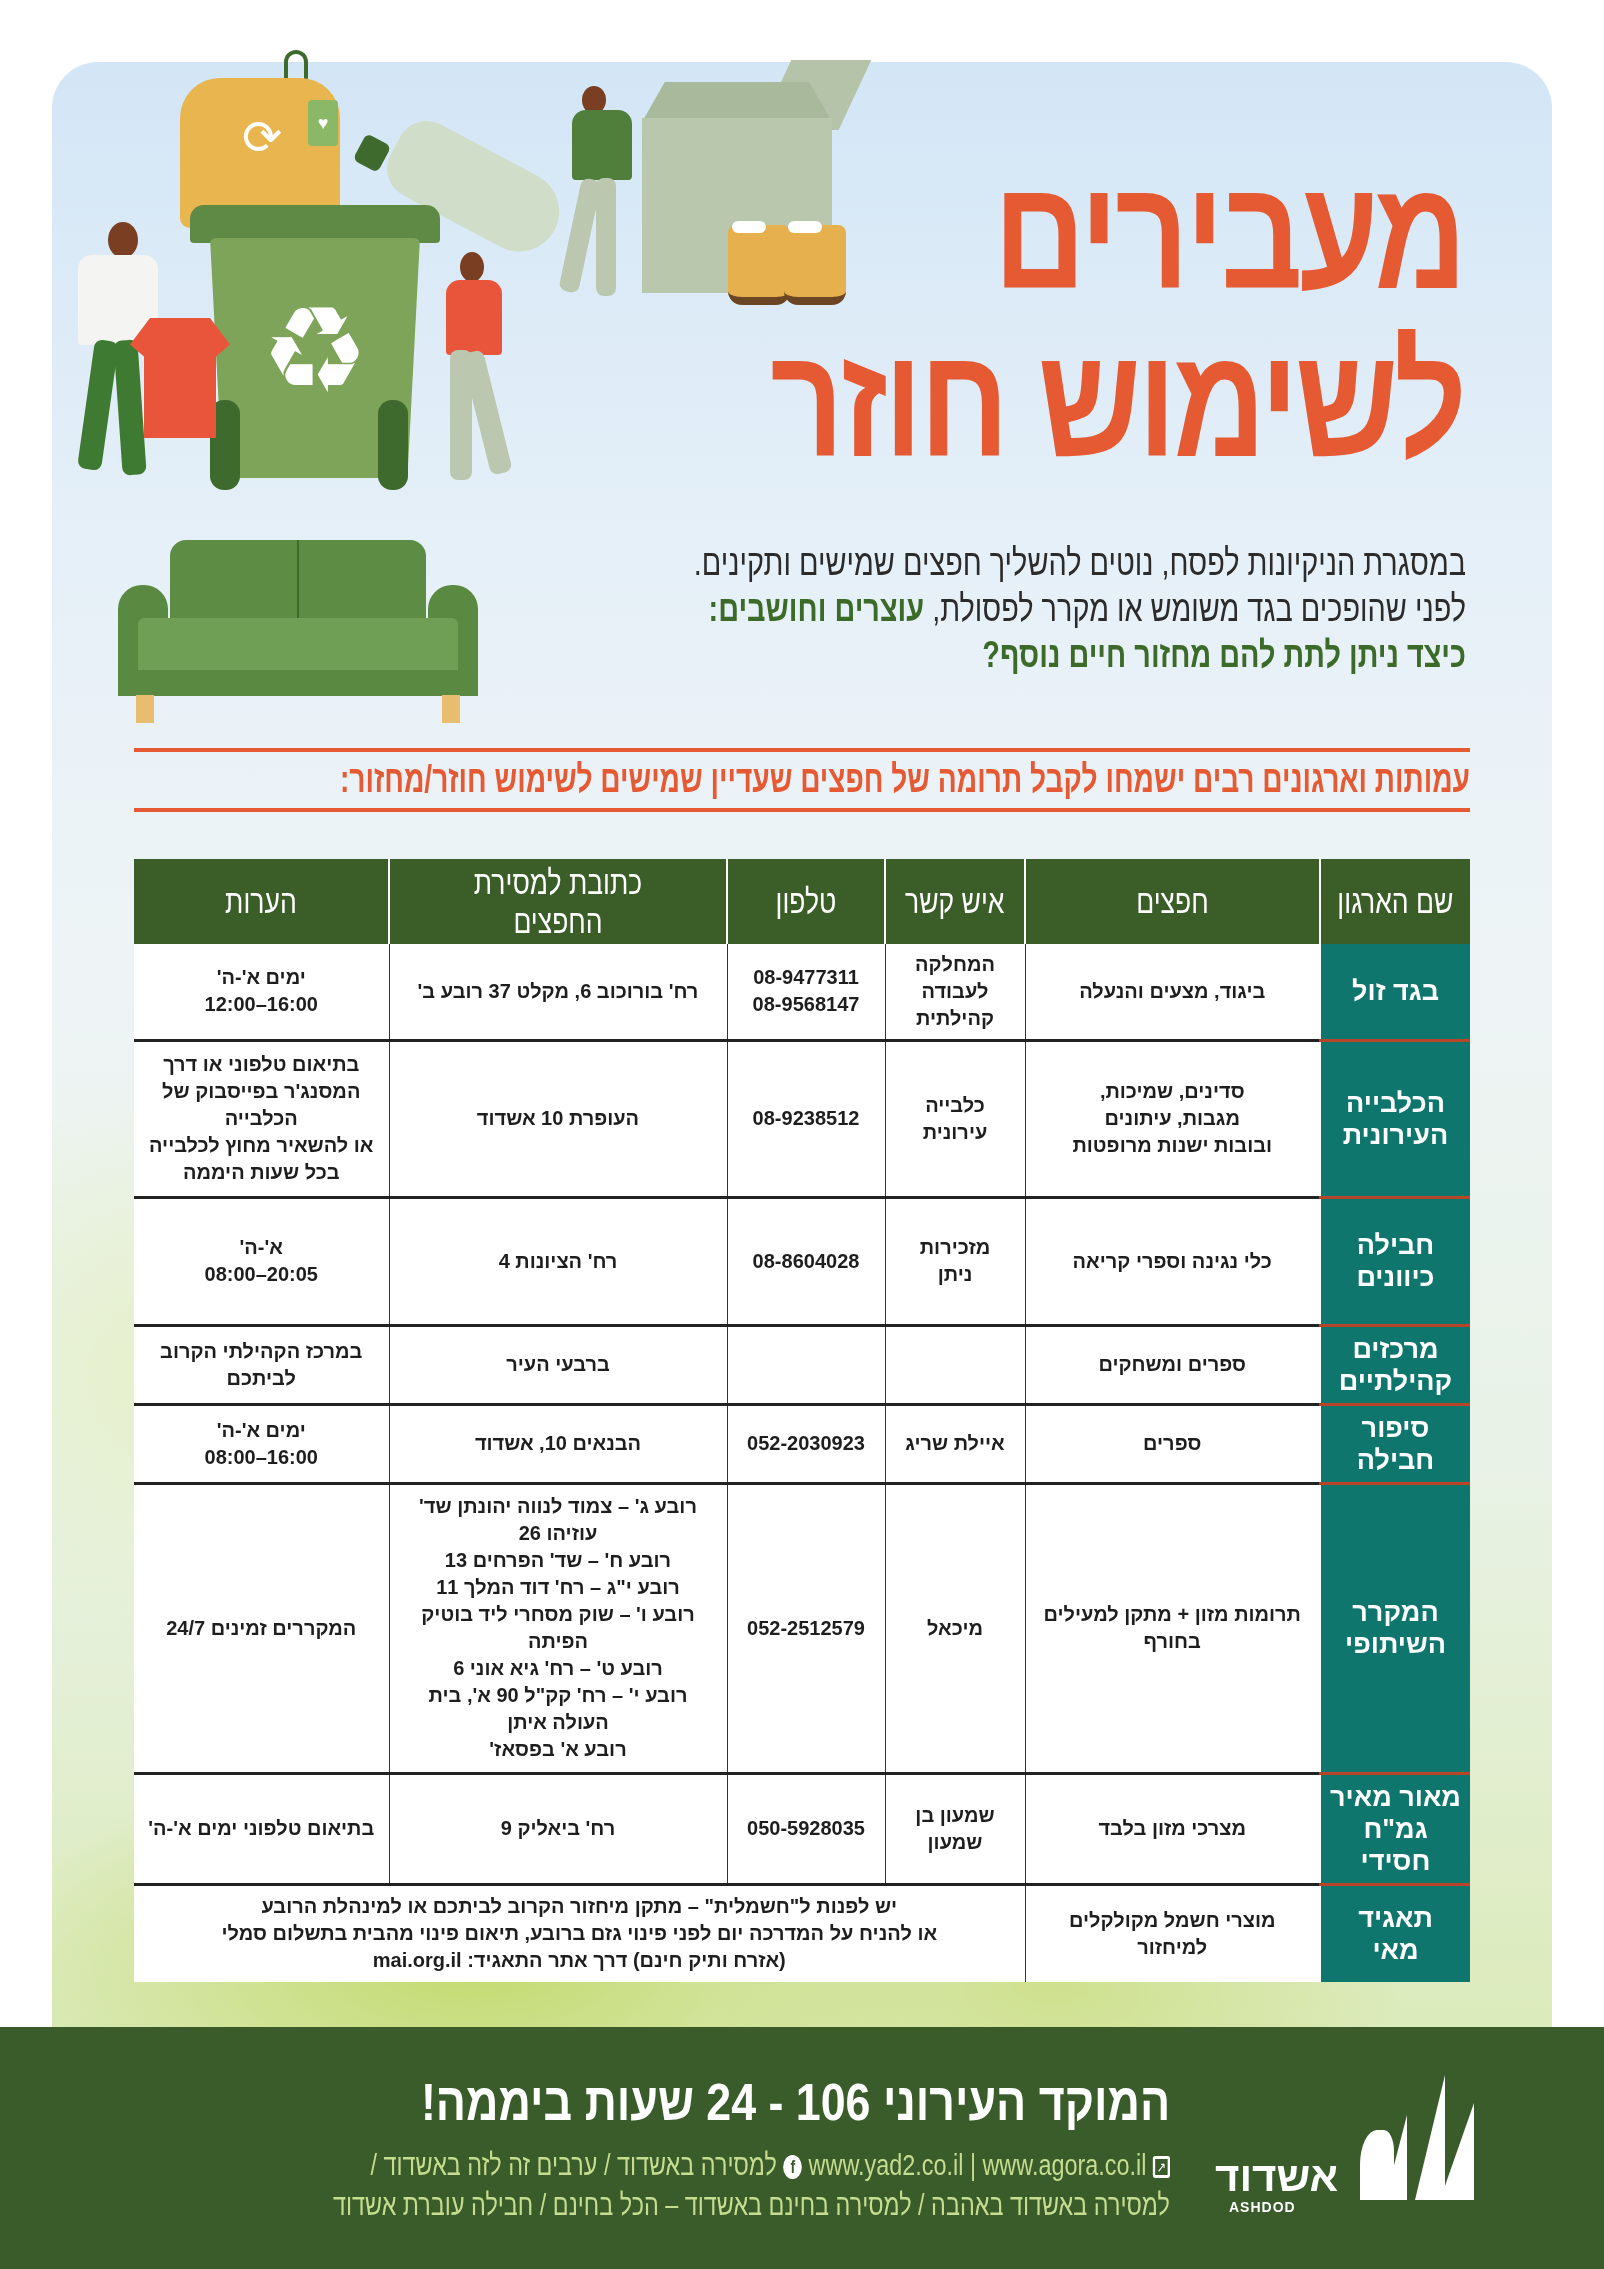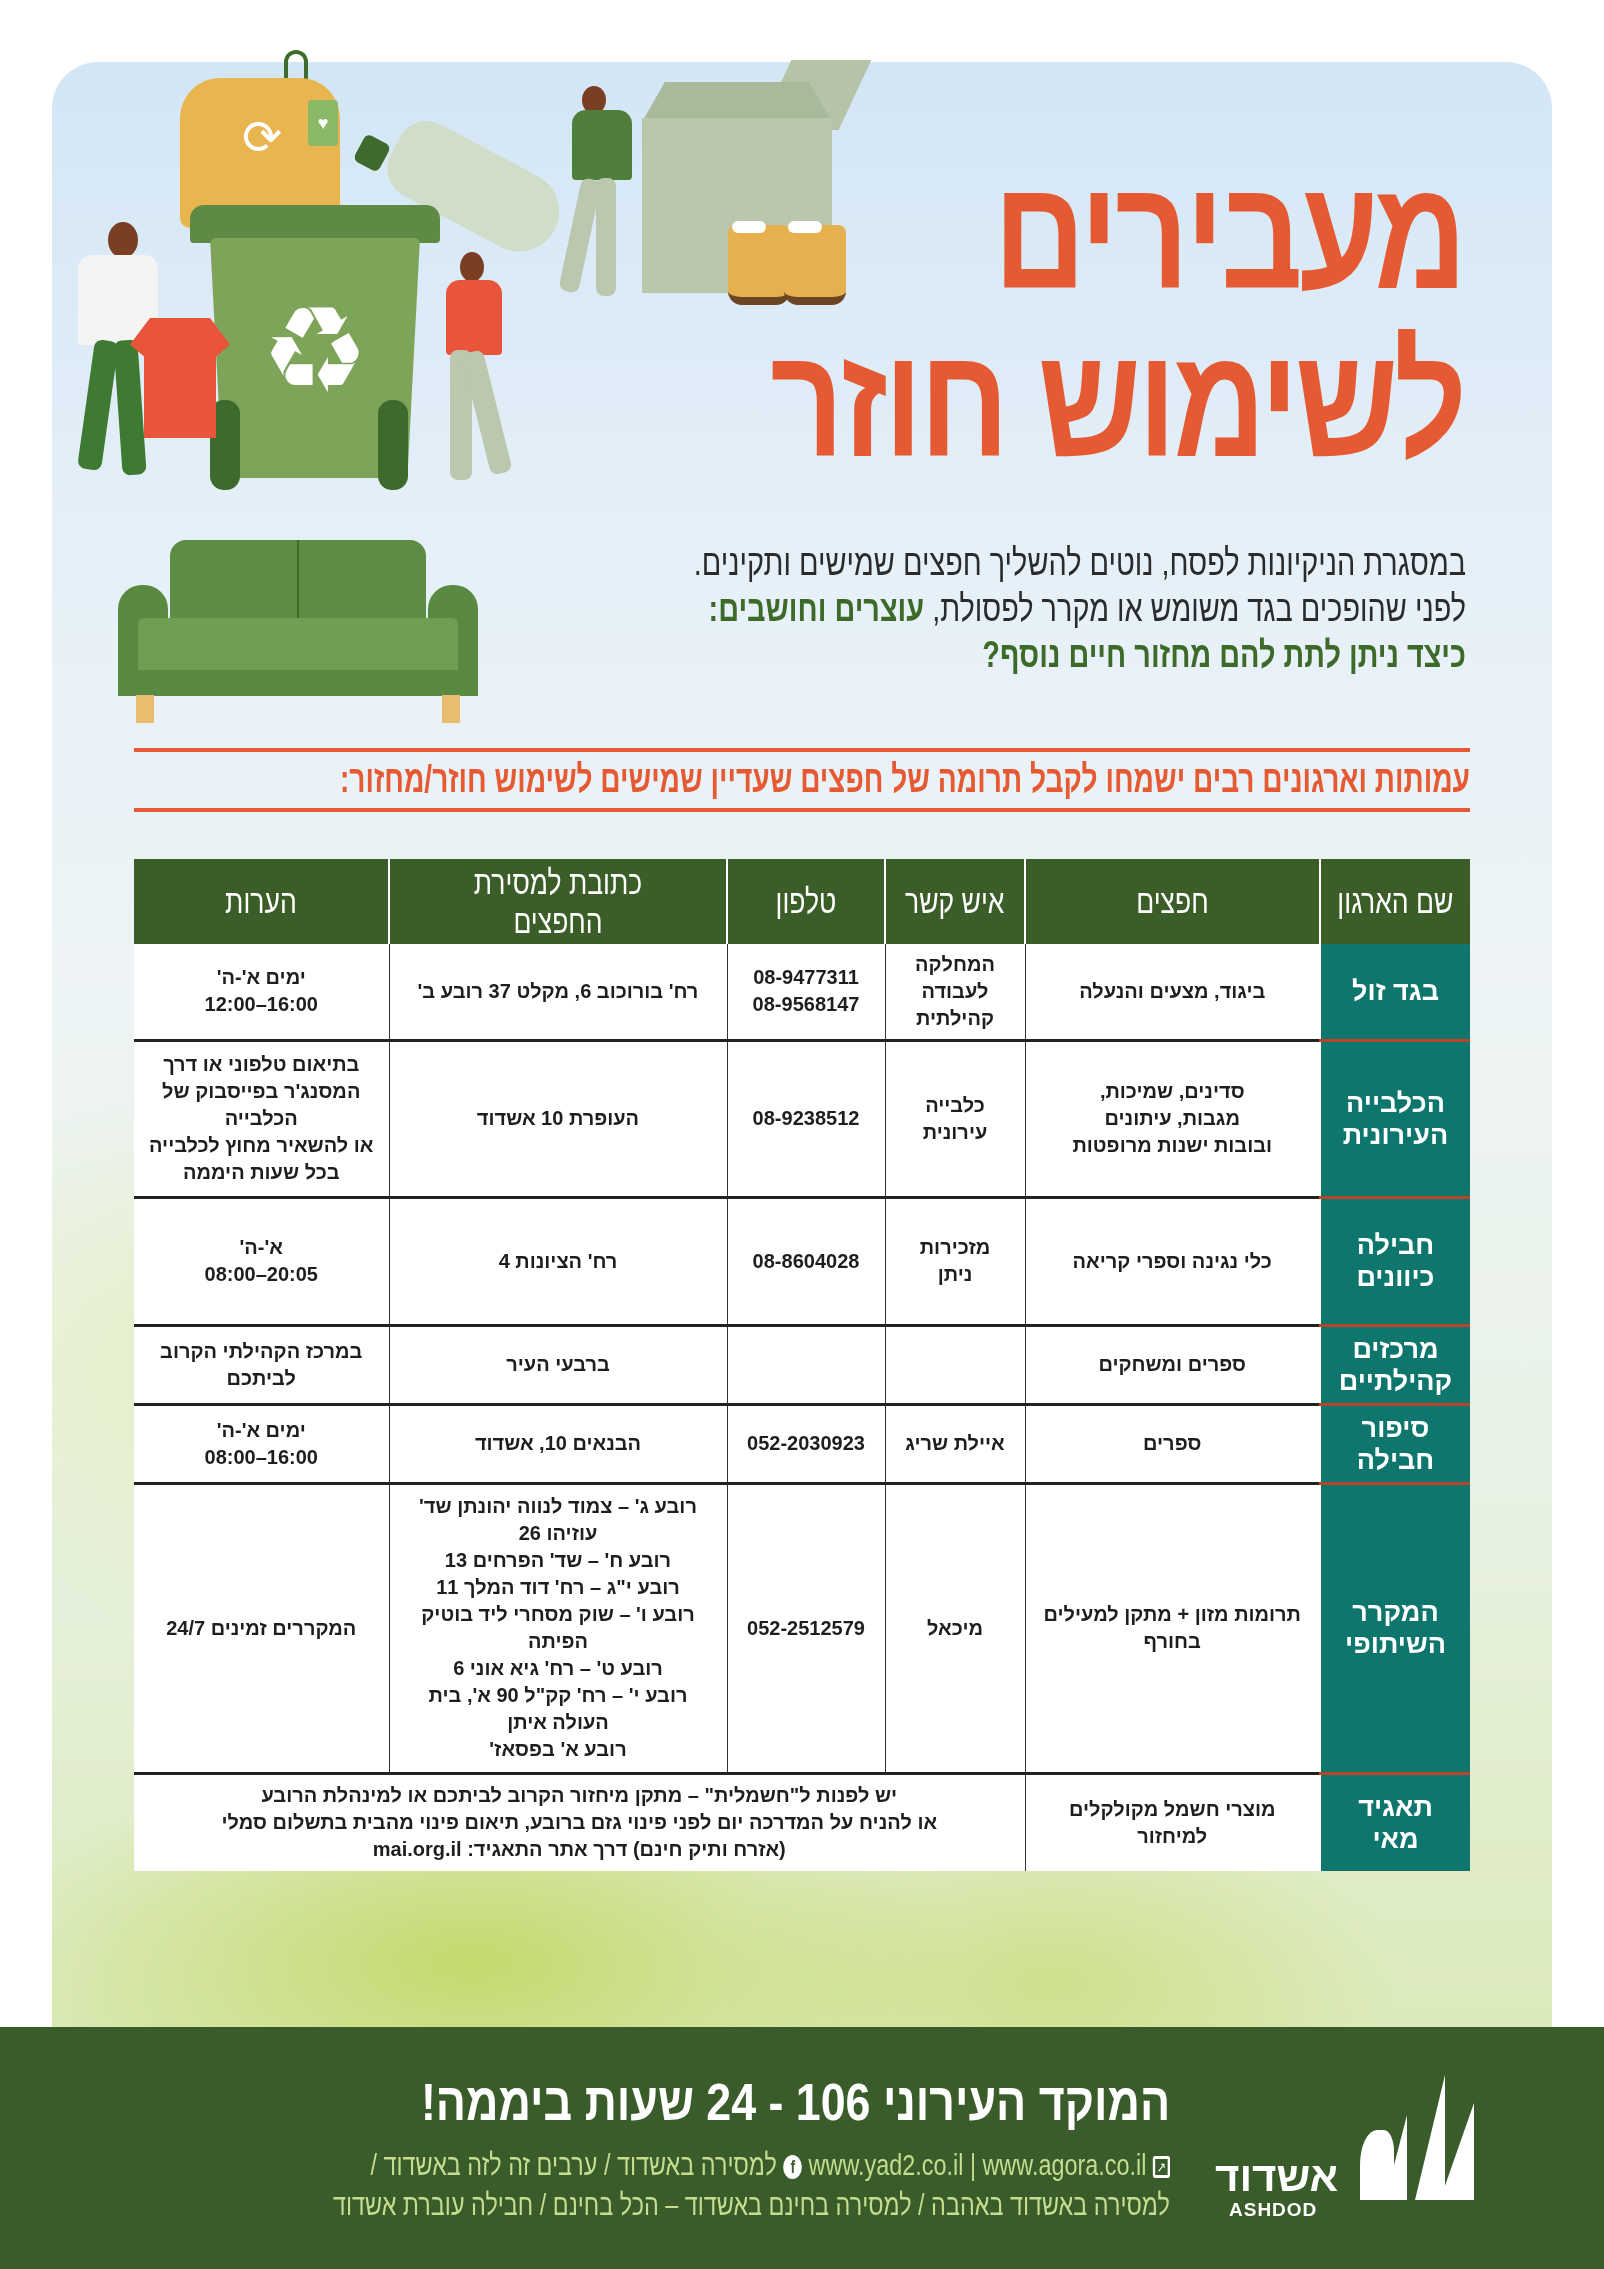--- a/index.html
+++ b/index.html
@@ -77,21 +77,21 @@
 
     
     .footer { position: absolute; left: 0; top: 2027px; width: 1604px; height: 242px; background: #3a5b2a; }
     .hotline { position: absolute; right: 434px; top: 2072px; color: #fff; font-weight: bold; font-size: 52px; line-height: 60px; direction: rtl; white-space: nowrap; transform: scaleX(0.86); transform-origin: right center; }
     .links { position: absolute; right: 434px; direction: rtl; text-align: right; color: #c5dd8f; font-size: 30px; line-height: 38px; white-space: nowrap; transform: scaleX(0.78); transform-origin: right center; }
     .links .url { color: #c5dd8f; }
     .links .fb { display: inline-block; width: 24px; height: 24px; border-radius: 50%; background: #fff; color: #3a5b2a; font-size: 18px; font-weight: bold; line-height: 24px; text-align: center; vertical-align: middle; }
     .links .ext { display: inline-block; width: 22px; height: 22px; border: 3px solid #fff; border-radius: 3px; color: #fff; font-size: 14px; line-height: 16px; text-align: center; vertical-align: middle; }
     .logo { position: absolute; left: 1215px; top: 2075px; width: 260px; height: 140px; }
     .logo-heb { position: absolute; left: 0; top: 78px; color: #fff; font-weight: bold; font-size: 42px; direction: rtl; }
-    .logo-en { position: absolute; left: 14px; top: 124px; color: #fff; font-weight: bold; font-size: 19px; letter-spacing: 1px; }
+    .logo-en { position: absolute; left: 14px; top: 124px; color: #fff; font-weight: bold; font-size: 14px; letter-spacing: 1px; }
     .sail { position: absolute; background: #fff; }
   </style>
 </head>
 <body>
 
 <div class="poster-bg"></div>
 
 <div class="illus">
   <div class="hook"></div>
   <div class="sweater"></div>
@@ -253,20 +253,30 @@
 רובע ח' – שד' הפרחים 13
 רובע י"ג – רח' דוד המלך 11
 רובע ו' – שוק מסחרי ליד בוטיק
 הפיתה
 רובע ט' – רח' גיא אוני 6
 רובע י' – רח' קק"ל 90 א', בית
 העולה איתן
 רובע א' בפסאז'</td>
       <td class="ml">המקררים זמינים 24/7</td>
     </tr>
+    <tr style="height:76px">
+      <td class="org ml">מאור מאיר
+גמ"ח חסידי</td>
+      <td class="ml">מצרכי מזון בלבד</td>
+      <td class="ml">שמעון בן
+שמעון</td>
+      <td class="ml">050-5928035</td>
+      <td class="ml">רח' ביאליק 9</td>
+      <td class="ml">בתיאום טלפוני ימים א'-ה'</td>
+    </tr>
     <tr style="height:98px">
       <td class="org ml">תאגיד
 מאי</td>
       <td class="ml">מוצרי חשמל מקולקלים
 למיחזור</td>
       <td class="ml" colspan="4">יש לפנות ל"חשמלית" – מתקן מיחזור הקרוב לביתכם או למינהלת הרובע
 או להניח על המדרכה יום לפני פינוי גזם ברובע, תיאום פינוי מהבית בתשלום סמלי
 (אזרח ותיק חינם) דרך אתר התאגיד: mai.org.il</td>
     </tr>
   </tbody>

